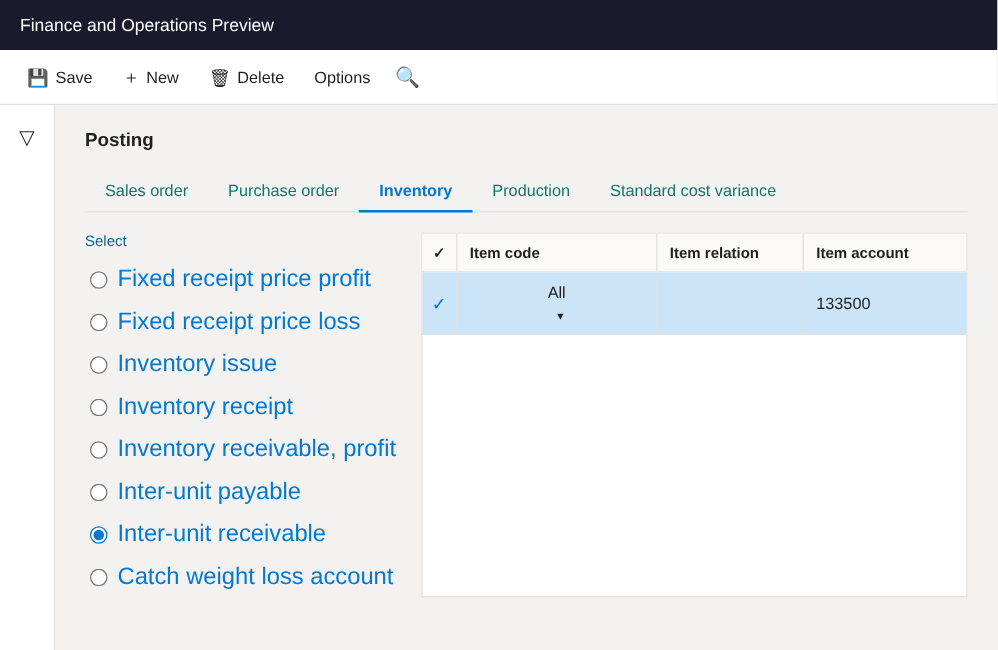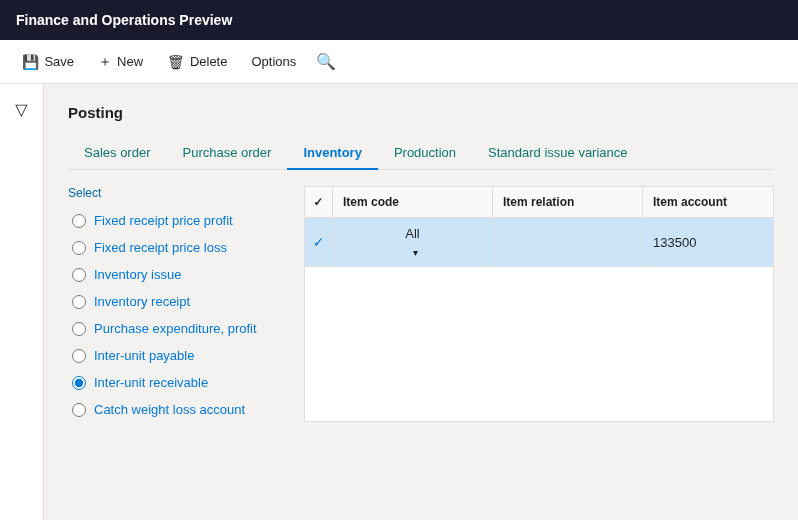--- a/index.html
+++ b/index.html
@@ -7,21 +7,21 @@
 
     
     .top-bar {
       background: #1a1a2e;
       color: white;
       padding: 0 16px;
       height: 40px;
       display: flex;
       align-items: center;
       font-size: 14px;
-      font-weight: 700;
+      font-weight: 400;
     }
 
     
     .toolbar {
       background: #ffffff;
       border-bottom: 1px solid #e1dfdd;
       padding: 0 12px;
       height: 44px;
       display: flex;
       align-items: center;
@@ -136,21 +136,21 @@
       cursor: pointer;
     }
     .radio-item input[type="radio"] {
       accent-color: #0078d4;
       width: 14px;
       height: 14px;
       cursor: pointer;
     }
     .radio-item label {
       cursor: pointer;
-      font-size: 13px;
+      font-size: 19px;
       color: #0078d4;
     }
 
     
     .right-panel {
       flex: 1;
       background: #ffffff;
       border: 1px solid #e1dfdd;
     }
     .table-header {
@@ -226,21 +226,21 @@
   </div>
 
   <div class="content">
     <h1 class="page-title">Posting</h1>
 
     <div class="tabs">
       <div class="tab">Sales order</div>
       <div class="tab">Purchase order</div>
       <div class="tab active">Inventory</div>
       <div class="tab">Production</div>
-      <div class="tab">Standard issue variance</div>
+      <div class="tab">Standard cost variance</div>
     </div>
 
     <div class="two-col">
 
       <div class="left-panel">
         <div class="select-label">Select</div>
         <div class="radio-list">
 
           <div class="radio-item">
             <input type="radio" name="posting-type" id="fixed-receipt-profit" style="">
@@ -253,21 +253,21 @@
           <div class="radio-item">
             <input type="radio" name="posting-type" id="inventory-issue" style="">
             <label for="inventory-issue">Inventory issue</label>
           </div>
           <div class="radio-item">
             <input type="radio" name="posting-type" id="inventory-receipt" style="">
             <label for="inventory-receipt">Inventory receipt</label>
           </div>
           <div class="radio-item">
             <input type="radio" name="posting-type" id="inventory-expenditure-profit" style="">
-            <label for="inventory-expenditure-profit">Purchase expenditure, profit</label>
+            <label for="inventory-expenditure-profit">Inventory receivable, profit</label>
           </div>
           <div class="radio-item">
             <input type="radio" name="posting-type" id="inter-unit-payable" style="">
             <label for="inter-unit-payable">Inter-unit payable</label>
           </div>
           <div class="radio-item">
             <input type="radio" name="posting-type" id="inter-unit-receivable" checked="" style="">
             <label for="inter-unit-receivable">Inter-unit receivable</label>
           </div>
           <div class="radio-item">

